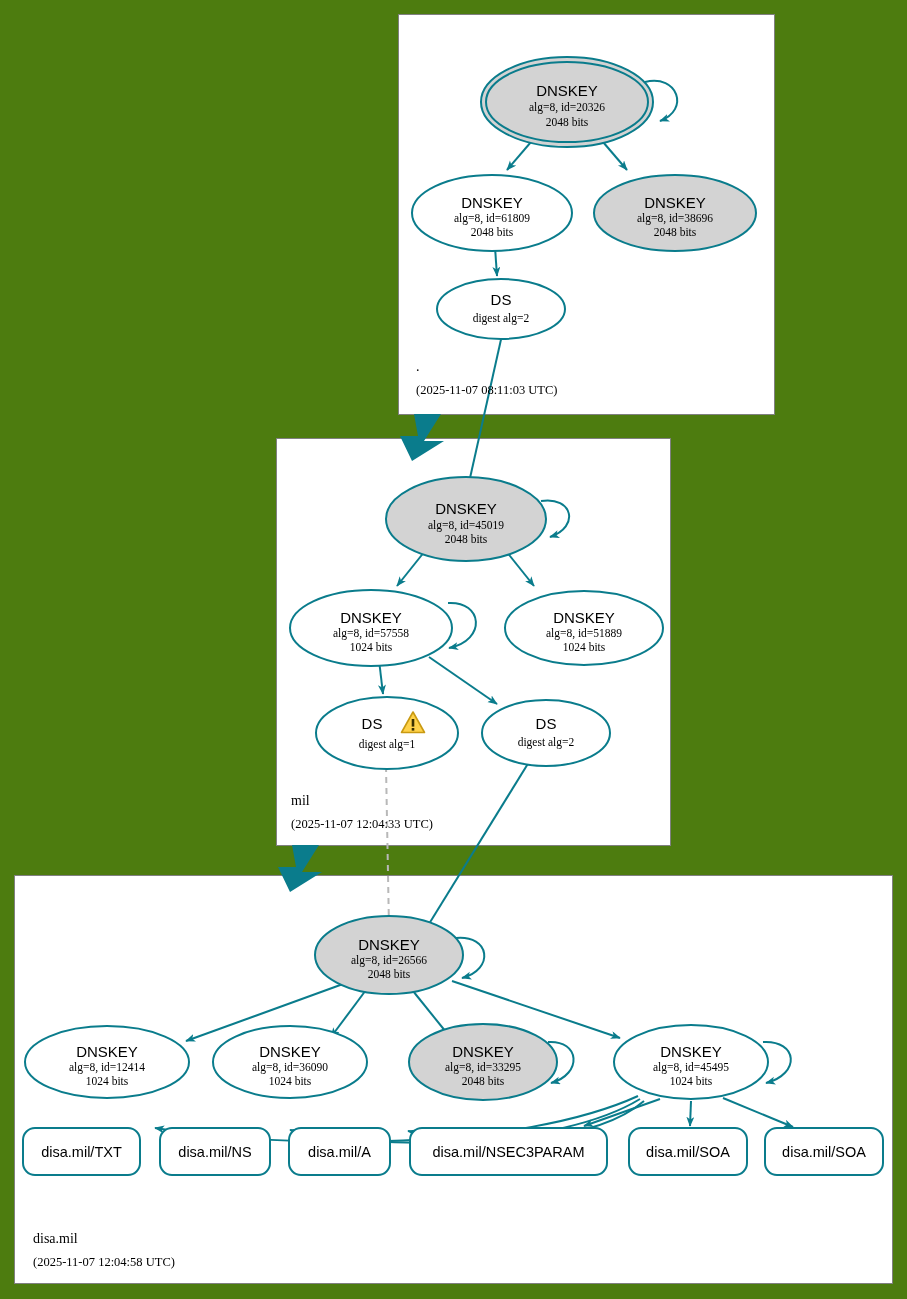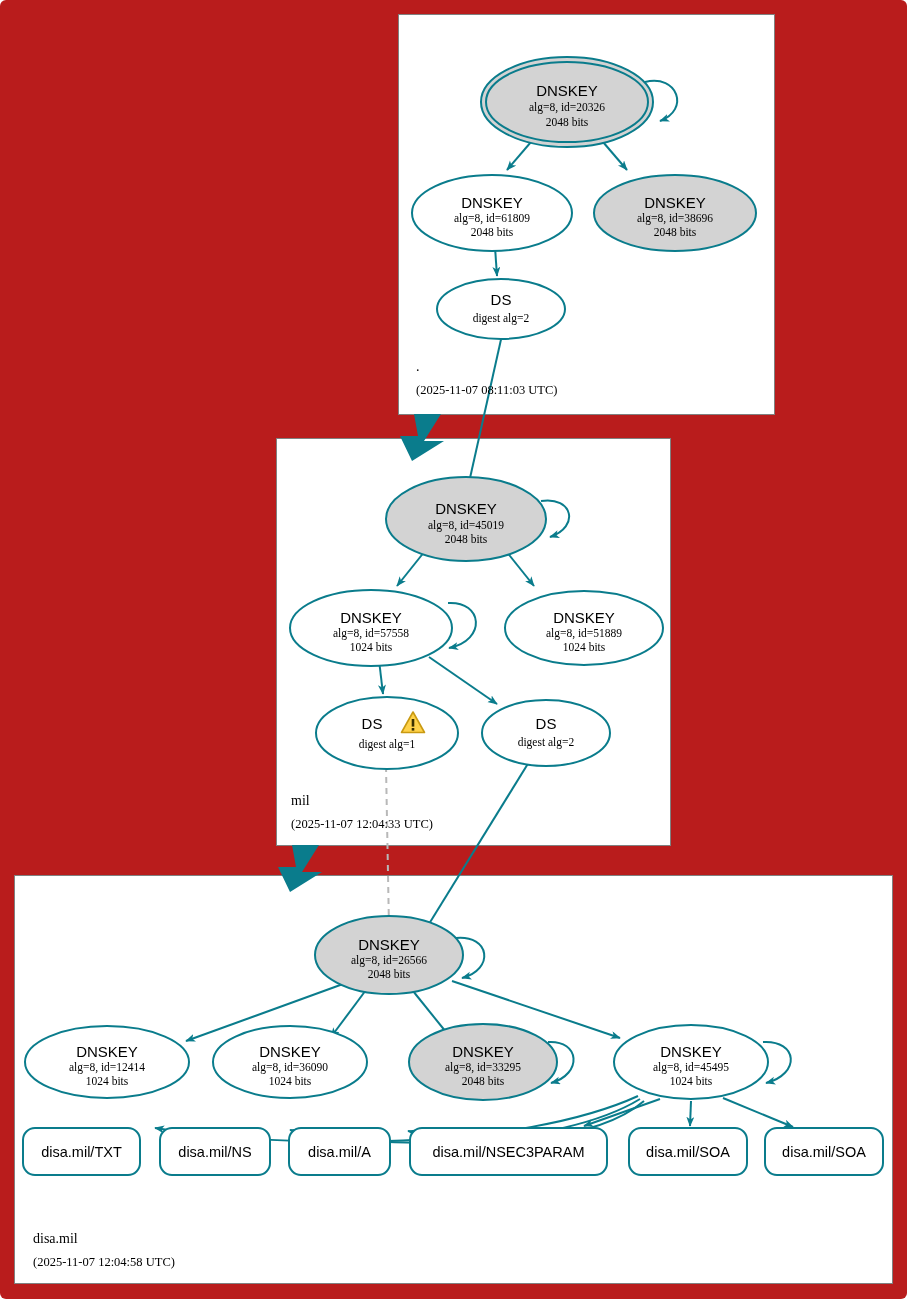--- a/index.html
+++ b/index.html
@@ -1,17 +1,17 @@
 <!DOCTYPE html>
 <html><head>
 <meta charset="utf-8">
 <style>
   html,body{margin:0;padding:0;background:#ffffff;}
   body{font-family:"Liberation Sans", sans-serif;}
-  #stage{position:relative;width:907px;height:1299px;background:#b91c1c;overflow:hidden;border-radius:6px;}
+  #stage{position:relative;width:907px;height:1299px;background:#4d7c0f;overflow:hidden;}
   svg{display:block;}
   .zone-box{fill:#ffffff;stroke:#808080;stroke-width:1;}
   .ell{fill:#ffffff;stroke:#0a7c8c;stroke-width:2;}
   .ell.sep{fill:#d3d3d3;}
   .rr-box{fill:#ffffff;stroke:#0a7c8c;stroke-width:2;}
   .edge{fill:none;stroke:#0a7c8c;stroke-width:2;}
   .edge-gray{fill:none;stroke:#b8b8b8;stroke-width:2;stroke-dasharray:6 5;}
   .zarrow{fill:#0a7c8c;stroke:none;}
   .t-title{font-family:"Liberation Sans",sans-serif;font-size:15px;fill:#000;text-anchor:middle;}
   .t-sub{font-family:"Liberation Serif",serif;font-size:11.5px;fill:#000;text-anchor:middle;}

